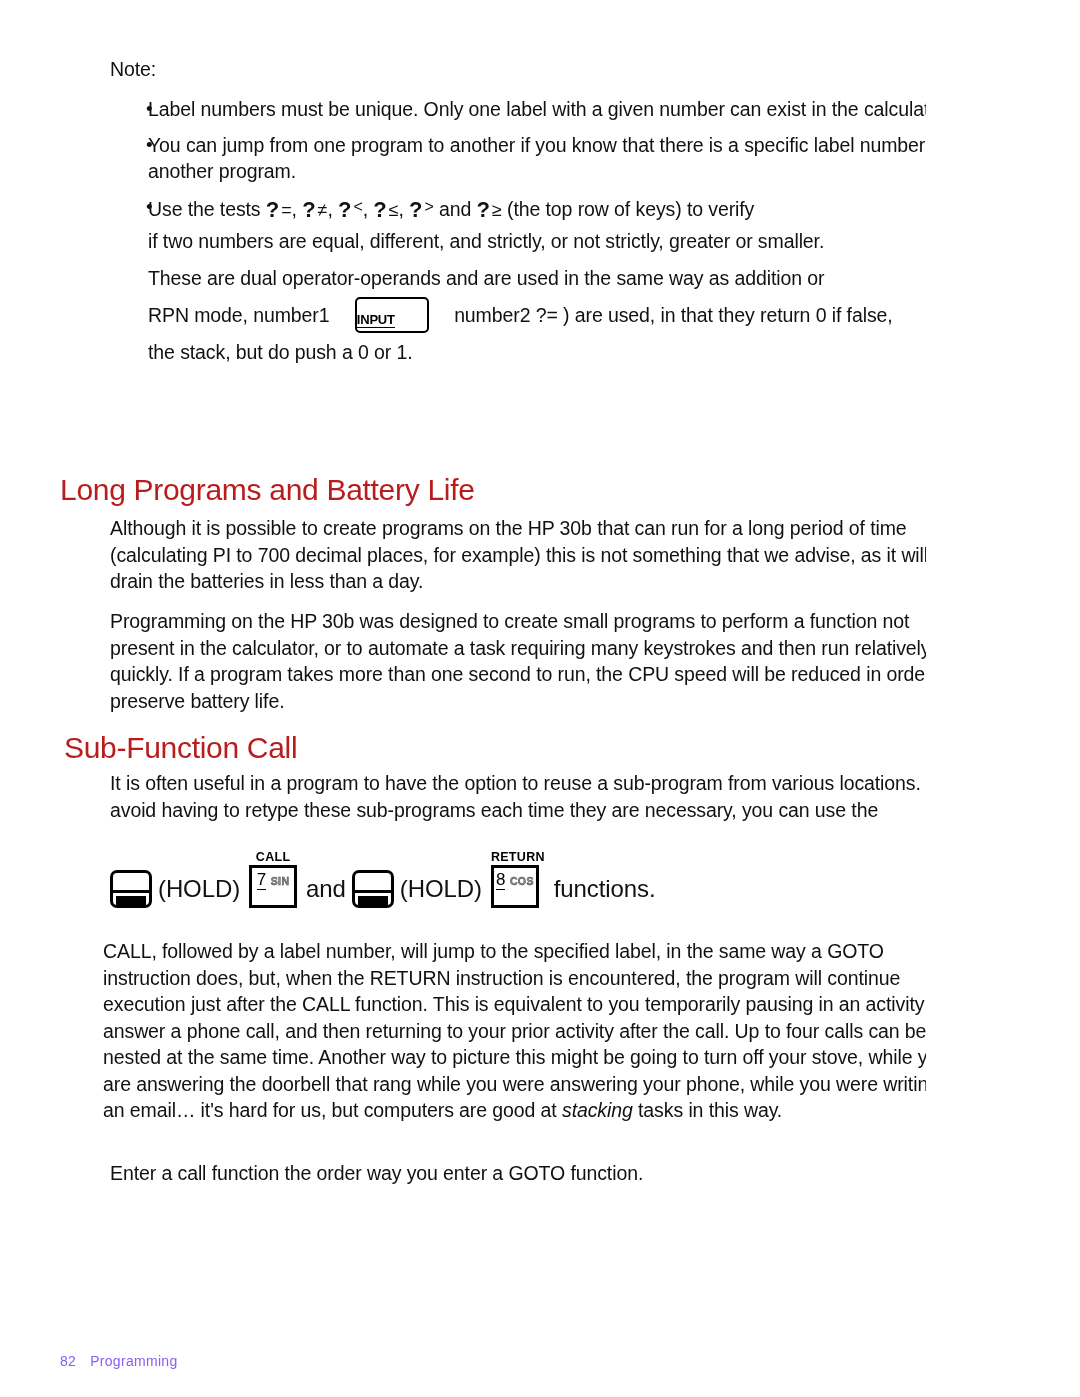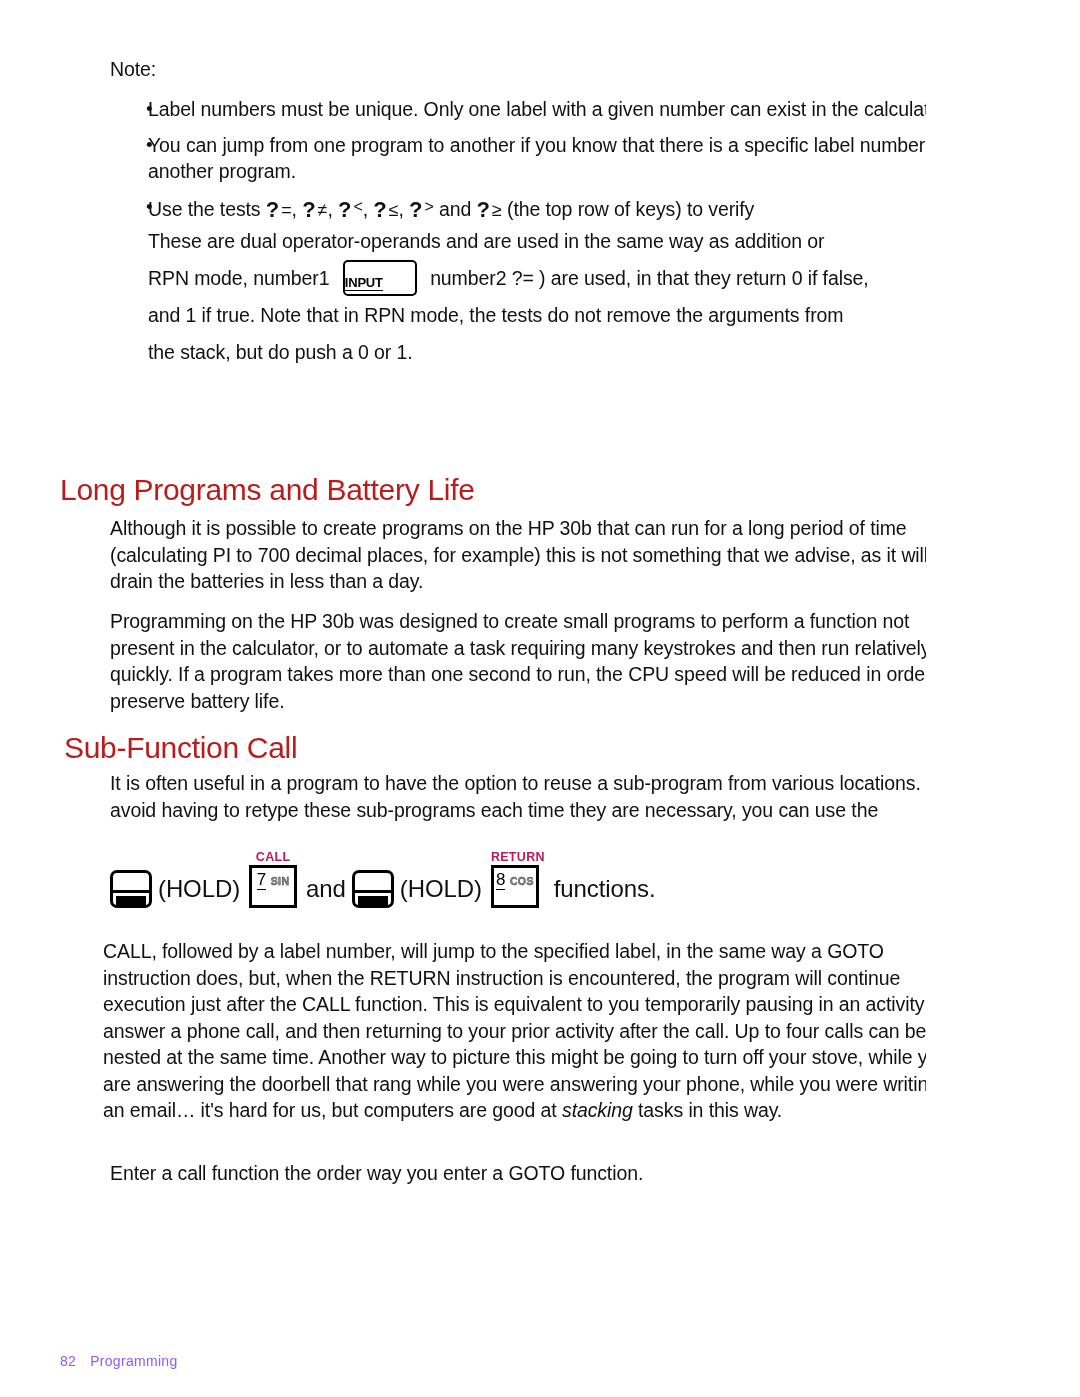--- a/index.html
+++ b/index.html
@@ -104,21 +104,21 @@
 
   
   .key-input {
     width: 74px;
     height: 36px;
     border: 2.5px solid #000;
     border-radius: 5px;
     background: #ffffff;
     box-sizing: border-box;
     vertical-align: -11px;
-    margin: 0 8px;
+    margin: 0 20px;
     overflow: hidden;
   }
   .key-input .top {
     height: 19px;
     line-height: 19px;
     text-align: center;
     font-size: 13px;
     font-weight: bold;
     letter-spacing: -0.2px;
     color: #000;
@@ -159,21 +159,21 @@
     vertical-align: middle;
     text-align: center;
     position: relative;
     margin: 0 3px;
   }
   .key-group .over-label {
     font-size: 12.5px;
     font-weight: bold;
     letter-spacing: 0.3px;
     line-height: 14px;
-    color: #be185d;
+    color: #000000;
     margin-bottom: 2px;
   }
   .key-num {
     width: 48px;
     height: 43px;
     border: 3px solid #000;
     border-radius: 0;
     background: #ffffff;
     box-sizing: border-box;
     overflow: hidden;
@@ -276,32 +276,32 @@
 
           <span class="test"><span class="q">?</span><span class="op sup">&gt;</span></span>
 
           <span>and</span>
 
           <span class="test"><span class="q">?</span><span class="op">≥</span></span>
 
           <span>(the top row of keys) to verify</span>
         </p>
 
+        <p class="spaced">if two numbers are equal, different, and strictly, or not strictly, greater or smaller.</p>
         <p class="spaced">These are dual operator-operands and are used in the same way as addition or</p>
 
         <p class="spaced">
           <span>RPN mode, number1</span>
           <span class="key key-input">
             <span class="top">INPUT</span>
             
           </span>
           <span>number2 ?= ) are used, in that they return 0 if false,</span>
         </p>
 
-        <p class="spaced">and 1 if true. Note that in RPN mode, the tests do not remove the arguments from</p>
         <p class="spaced">the stack, but do push a 0 or 1.</p>
       </div>
     </div>
   </div>
 
   <h2 class="abs heading h-long" style="margin:0;">Long Programs and Battery Life</h2>
 
   <p class="abs body-text p-long1" style="margin:0;">Although it is possible to create programs on the HP 30b that can run for a long period of time (calculating PI to 700 decimal places, for example) this is not something that we advise, as it will drain the batteries in less than a day.</p>
 
   <p class="abs body-text p-long2" style="margin:0;">Programming on the HP 30b was designed to create small programs to perform a function not present in the calculator, or to automate a task requiring many keystrokes and then run relatively quickly. If a program takes more than one second to run, the CPU speed will be reduced in order to preserve battery life.</p>

